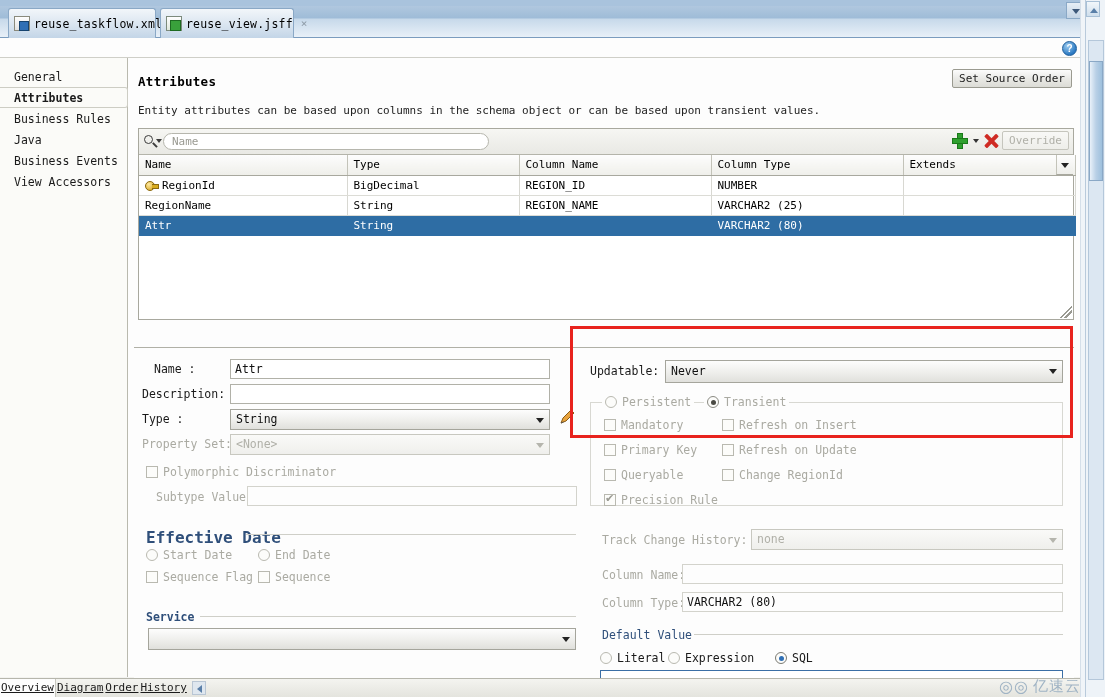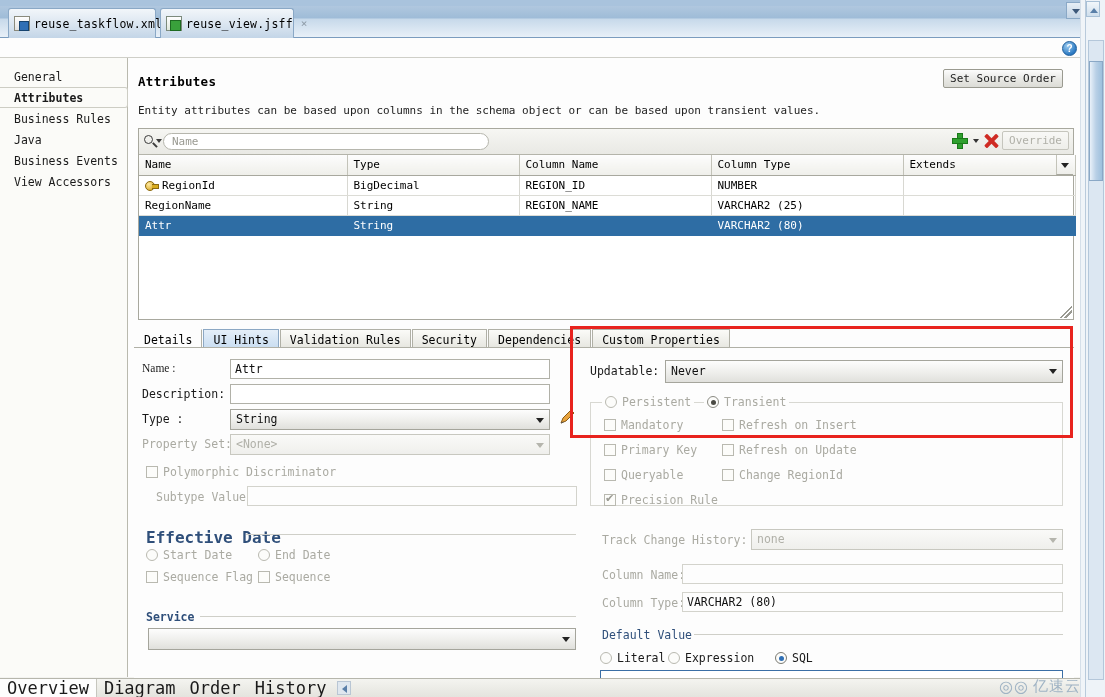--- a/index.html
+++ b/index.html
@@ -119,21 +119,21 @@
     font-size:12.5px; font-weight:bold; letter-spacing:.3px;
   }
   .btn {
     background: linear-gradient(#fcfcfc,#e8e8e4 55%,#dcdcd6);
     border:1px solid #9a9a90; border-radius:2px;
     font-family:"DejaVu Sans Mono", monospace; font-size:11px;
     padding:2px 6px; color:#222;
   }
   .btn.disabled { color:#b0b0a8; border-color:#c5c5bd;
     background: linear-gradient(#f8f8f6,#eeeeea); }
-  #set-source-order { position:absolute; right:22px; top:11px; }
+  #set-source-order { position:absolute; right:13px; top:11px; }
   .page-desc { position:absolute; left:10px; top:46px; font-size:11px; color:#222; }
 
   
   .tablewrap {
     position:absolute; left:10px; top:70px; width:936px; height:192px;
     border:1px solid #a8a89e; background:#fff;
   }
   .toolbar {
     position:relative; height:26px;
     background: linear-gradient(#f6f6f3,#e9e9e4);
@@ -298,21 +298,21 @@
   .caret-text { display:inline-block; width:1px; height:12px; background:#111;
     vertical-align:-2px; }
 
   
   .bottombar {
     position:absolute; left:0; bottom:0; width:1085px; height:19px;
     background: linear-gradient(#f4f4f0,#e4e4de);
     border-top:1px solid #b6b6ac;
     display:flex; align-items:center;
   }
-  .btab { font-size:17px; padding:0 7px; height:18px; line-height:18px; color:#1a1a1a; }
+  .btab { font-size:11px; padding:0 1px; height:18px; line-height:18px; color:#1a1a1a;text-decoration:underline; }
   .btab.active { background:#fdfdfd; }
   .btab.sep { border-left:1px solid #c6c6be; }
   .blittle { width:14px; height:14px; margin-left:4px; background:#dfe7ef; border:1px solid #b9c6d4; position:relative;}
   .blittle .ar { position:absolute; left:4px; top:3px;
     border-top:4px solid transparent; border-bottom:4px solid transparent;
     border-right:5px solid #5a7fa8; }
 
   
   .vscroll-outer {
     position:absolute; right:0; top:0; width:20px; height:697px;
@@ -465,33 +465,25 @@
           </tbody>
         </table>
         <div class="grid-scroll-btn">
           <span class="ar"></span>
         </div>
       </div>
 
       <div class="grip"></div>
     </div>
 
-    <div class="itabs">
-      <div class="itab first">Details</div>
-      <div class="itab active">UI Hints</div>
-      <div class="itab">Validation Rules</div>
-      <div class="itab">Security</div>
-      <div class="itab">Dependencies</div>
-      <div class="itab">Custom Properties</div>
-    </div>
     <div class="itabs-line"></div>
 
     <div class="detail">
 
-      <div style="position:absolute; left:8px; top:14px;font-family:Liberation Serif, serif;" class="lbl">Name :</div>
+      <div style="position:absolute; left:20px; top:14px;" class="lbl">Name :</div>
       <div class="inp" style="position:absolute; left:96px; top:11px; width:320px;">Attr</div>
 
       <div style="position:absolute; left:8px; top:39px;" class="lbl">Description:</div>
       <div class="inp" style="position:absolute; left:96px; top:36px; width:320px;"></div>
 
       <div style="position:absolute; left:8px; top:64px;" class="lbl">Type :</div>
       <div class="sel" style="position:absolute; left:96px; top:61px; width:320px;">
         <span>String</span>
         <span class="ar"></span>
       </div>

